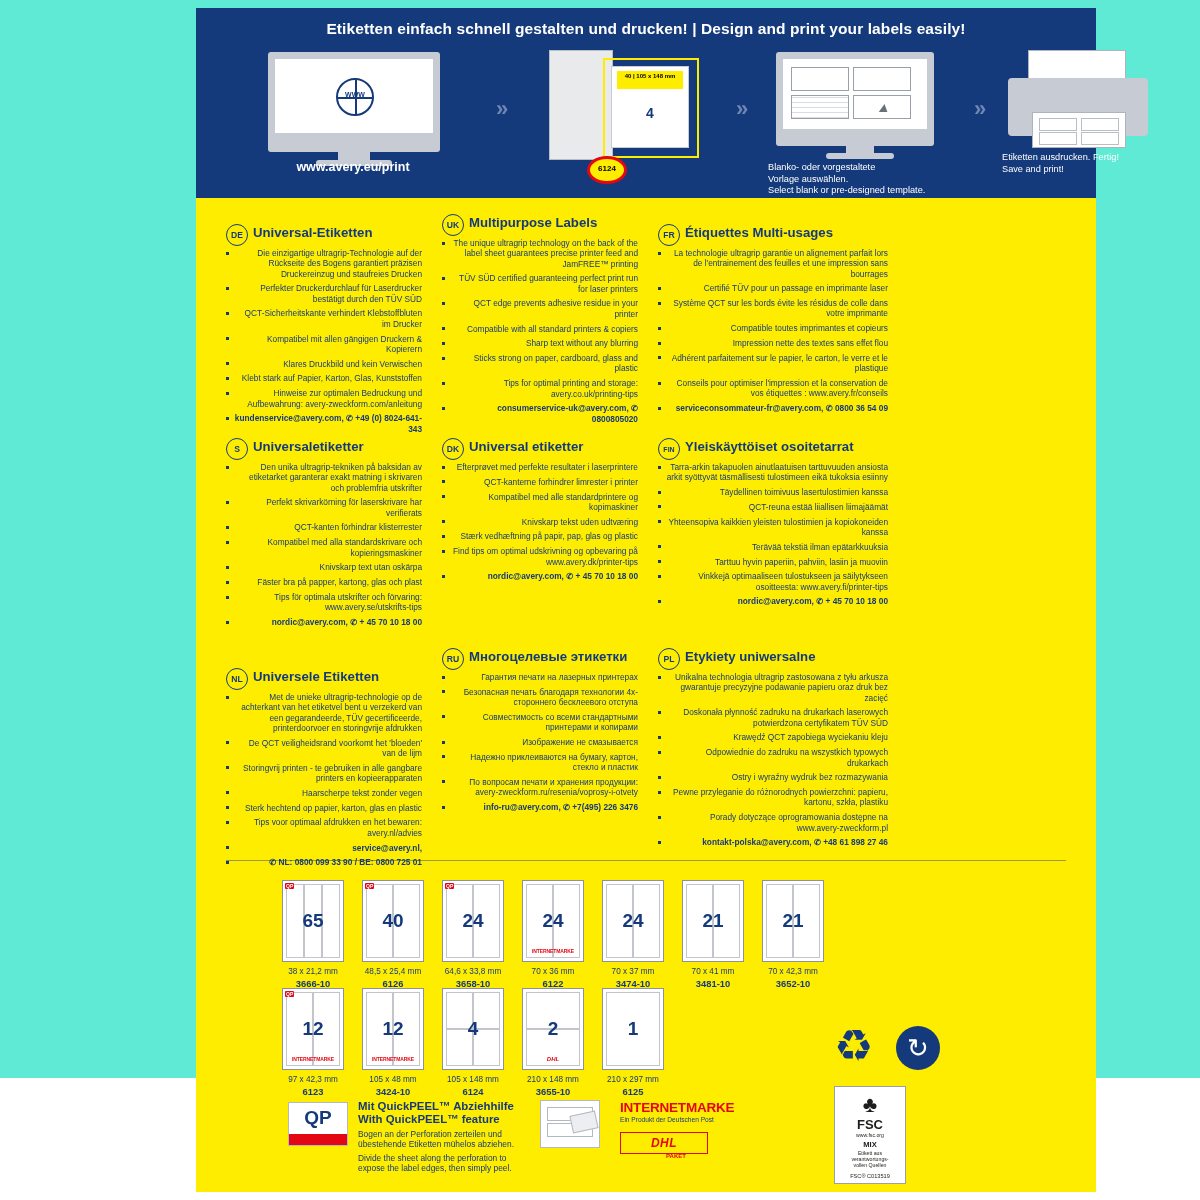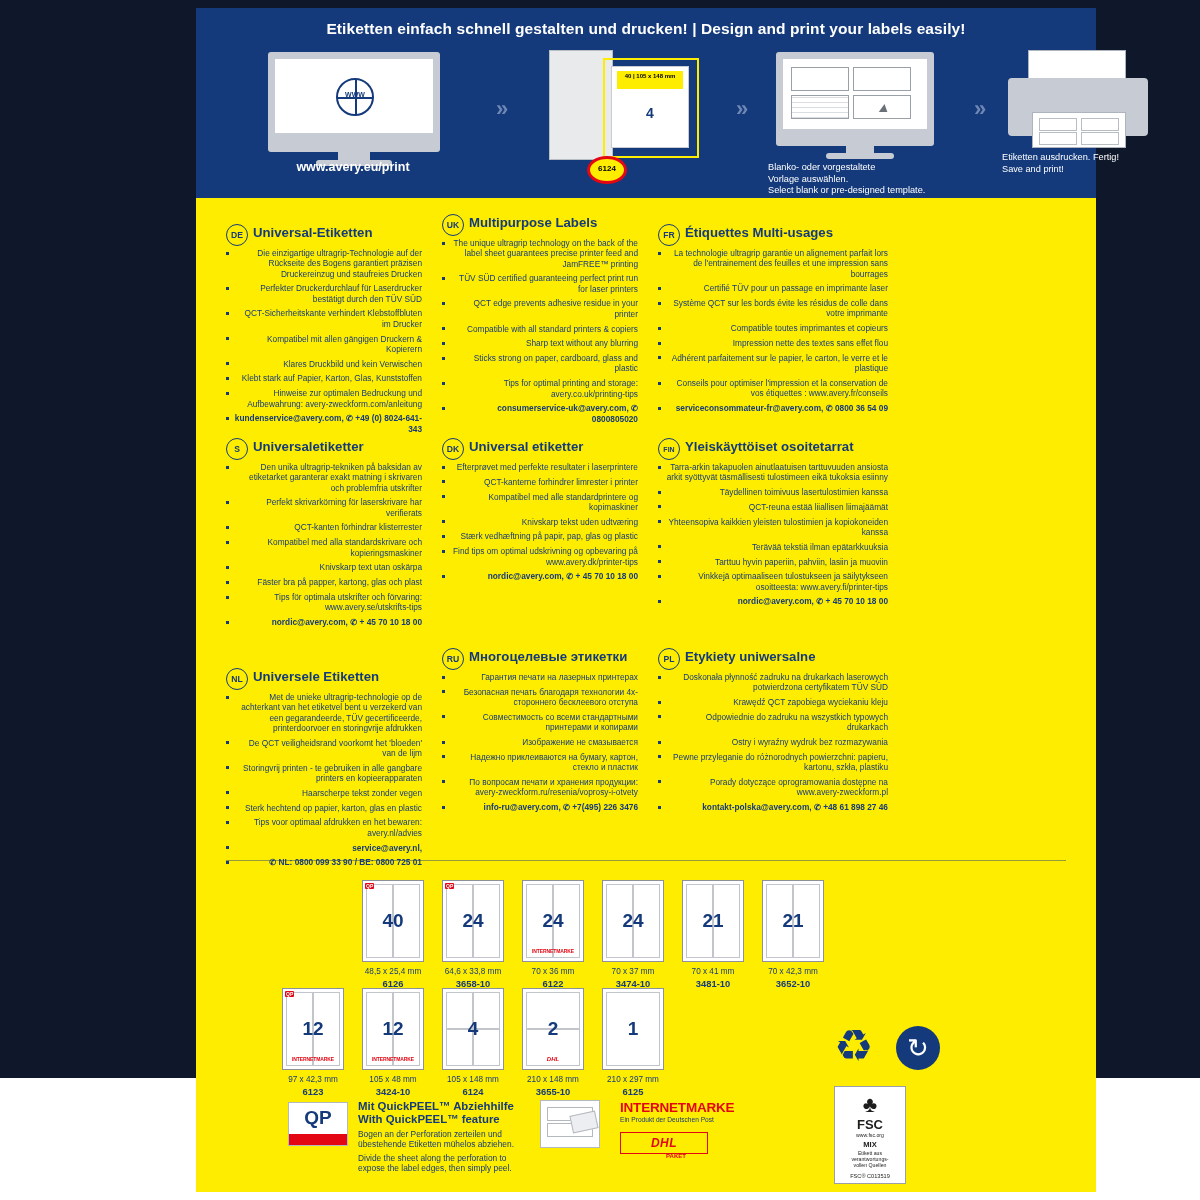--- a/index.html
+++ b/index.html
@@ -1,17 +1,17 @@
 <!DOCTYPE html>
 <html><head>
 <meta charset="utf-8">
 <style>
   html,body{margin:0;padding:0;}
   body{width:1200px;height:1200px;background:#ffffff;font-family:"Liberation Sans",sans-serif;overflow:hidden;}
-  .page{position:relative;width:1200px;height:1078px;background:#0f172a;}
+  .page{position:relative;width:1200px;height:1078px;background:#5eead4;}
 
   
   .banner{position:absolute;left:196px;top:8px;width:900px;height:190px;background:#143a7b;color:#fff;}
   .banner-title{position:absolute;top:12px;left:0;width:900px;text-align:center;font-size:15.5px;font-weight:bold;letter-spacing:.1px;}
   .steps{position:absolute;top:40px;left:0;width:900px;height:150px;}
   .step{position:absolute;top:0;}
   .step-cap{position:absolute;font-size:9.2px;line-height:11.5px;color:#fff;}
   .chev{position:absolute;color:#6f87b4;font-size:22px;font-weight:bold;top:48px;letter-spacing:-3px;}
 
   .monitor{position:absolute;background:#c7ccd4;border-radius:3px;}
@@ -302,32 +302,46 @@
         <li class="b">info-ru@avery.com, ✆ +7(495) 226 3476</li>
       </ul>
     </div>
 
     <div class="lang" style="left:462px;top:450px;width:230px;">
       <div class="lang-head">
         <div class="flagcircle">PL</div>
         <div class="lang-title">Etykiety uniwersalne</div>
       </div>
       <ul class="bullets">
+        <li>Unikalna technologia ultragrip zastosowana z tyłu arkusza gwarantuje precyzyjne podawanie papieru oraz druk bez zacięć</li>
         <li>Doskonała płynność zadruku na drukarkach laserowych potwierdzona certyfikatem TÜV SÜD</li>
         <li>Krawędź QCT zapobiega wyciekaniu kleju</li>
         <li>Odpowiednie do zadruku na wszystkich typowych drukarkach</li>
         <li>Ostry i wyraźny wydruk bez rozmazywania</li>
         <li>Pewne przyleganie do różnorodnych powierzchni: papieru, kartonu, szkła, plastiku</li>
         <li>Porady dotyczące oprogramowania dostępne na www.avery-zweckform.pl</li>
         <li class="b">kontakt-polska@avery.com, ✆ +48 61 898 27 46</li>
       </ul>
     </div>
 
     <div class="divider"></div>
 
+    <div class="thumb" style="left:86px;top:682px;">
+      <div class="thumbimg">
+        <div class="qpdot">QP</div>
+        <div class="grid">
+          <div class="cell" style="left:0;top:0;width:33.3%;height:100%;"></div>
+          <div class="cell" style="left:33.3%;top:0;width:33.3%;height:100%;"></div>
+          <div class="cell" style="left:66.6%;top:0;width:33.4%;height:100%;"></div>
+        </div>
+        <div class="bignum">65</div>
+      </div>
+      <div class="size">38 x 21,2 mm</div>
+      <div class="code">3666-10</div>
+    </div>
 
     <div class="thumb" style="left:166px;top:682px;">
       <div class="thumbimg">
         <div class="qpdot">QP</div>
         <div class="grid">
           <div class="cell" style="left:0;top:0;width:50%;height:100%;"></div>
           <div class="cell" style="left:50%;top:0;width:50%;height:100%;"></div>
         </div>
         <div class="bignum">40</div>
       </div>

